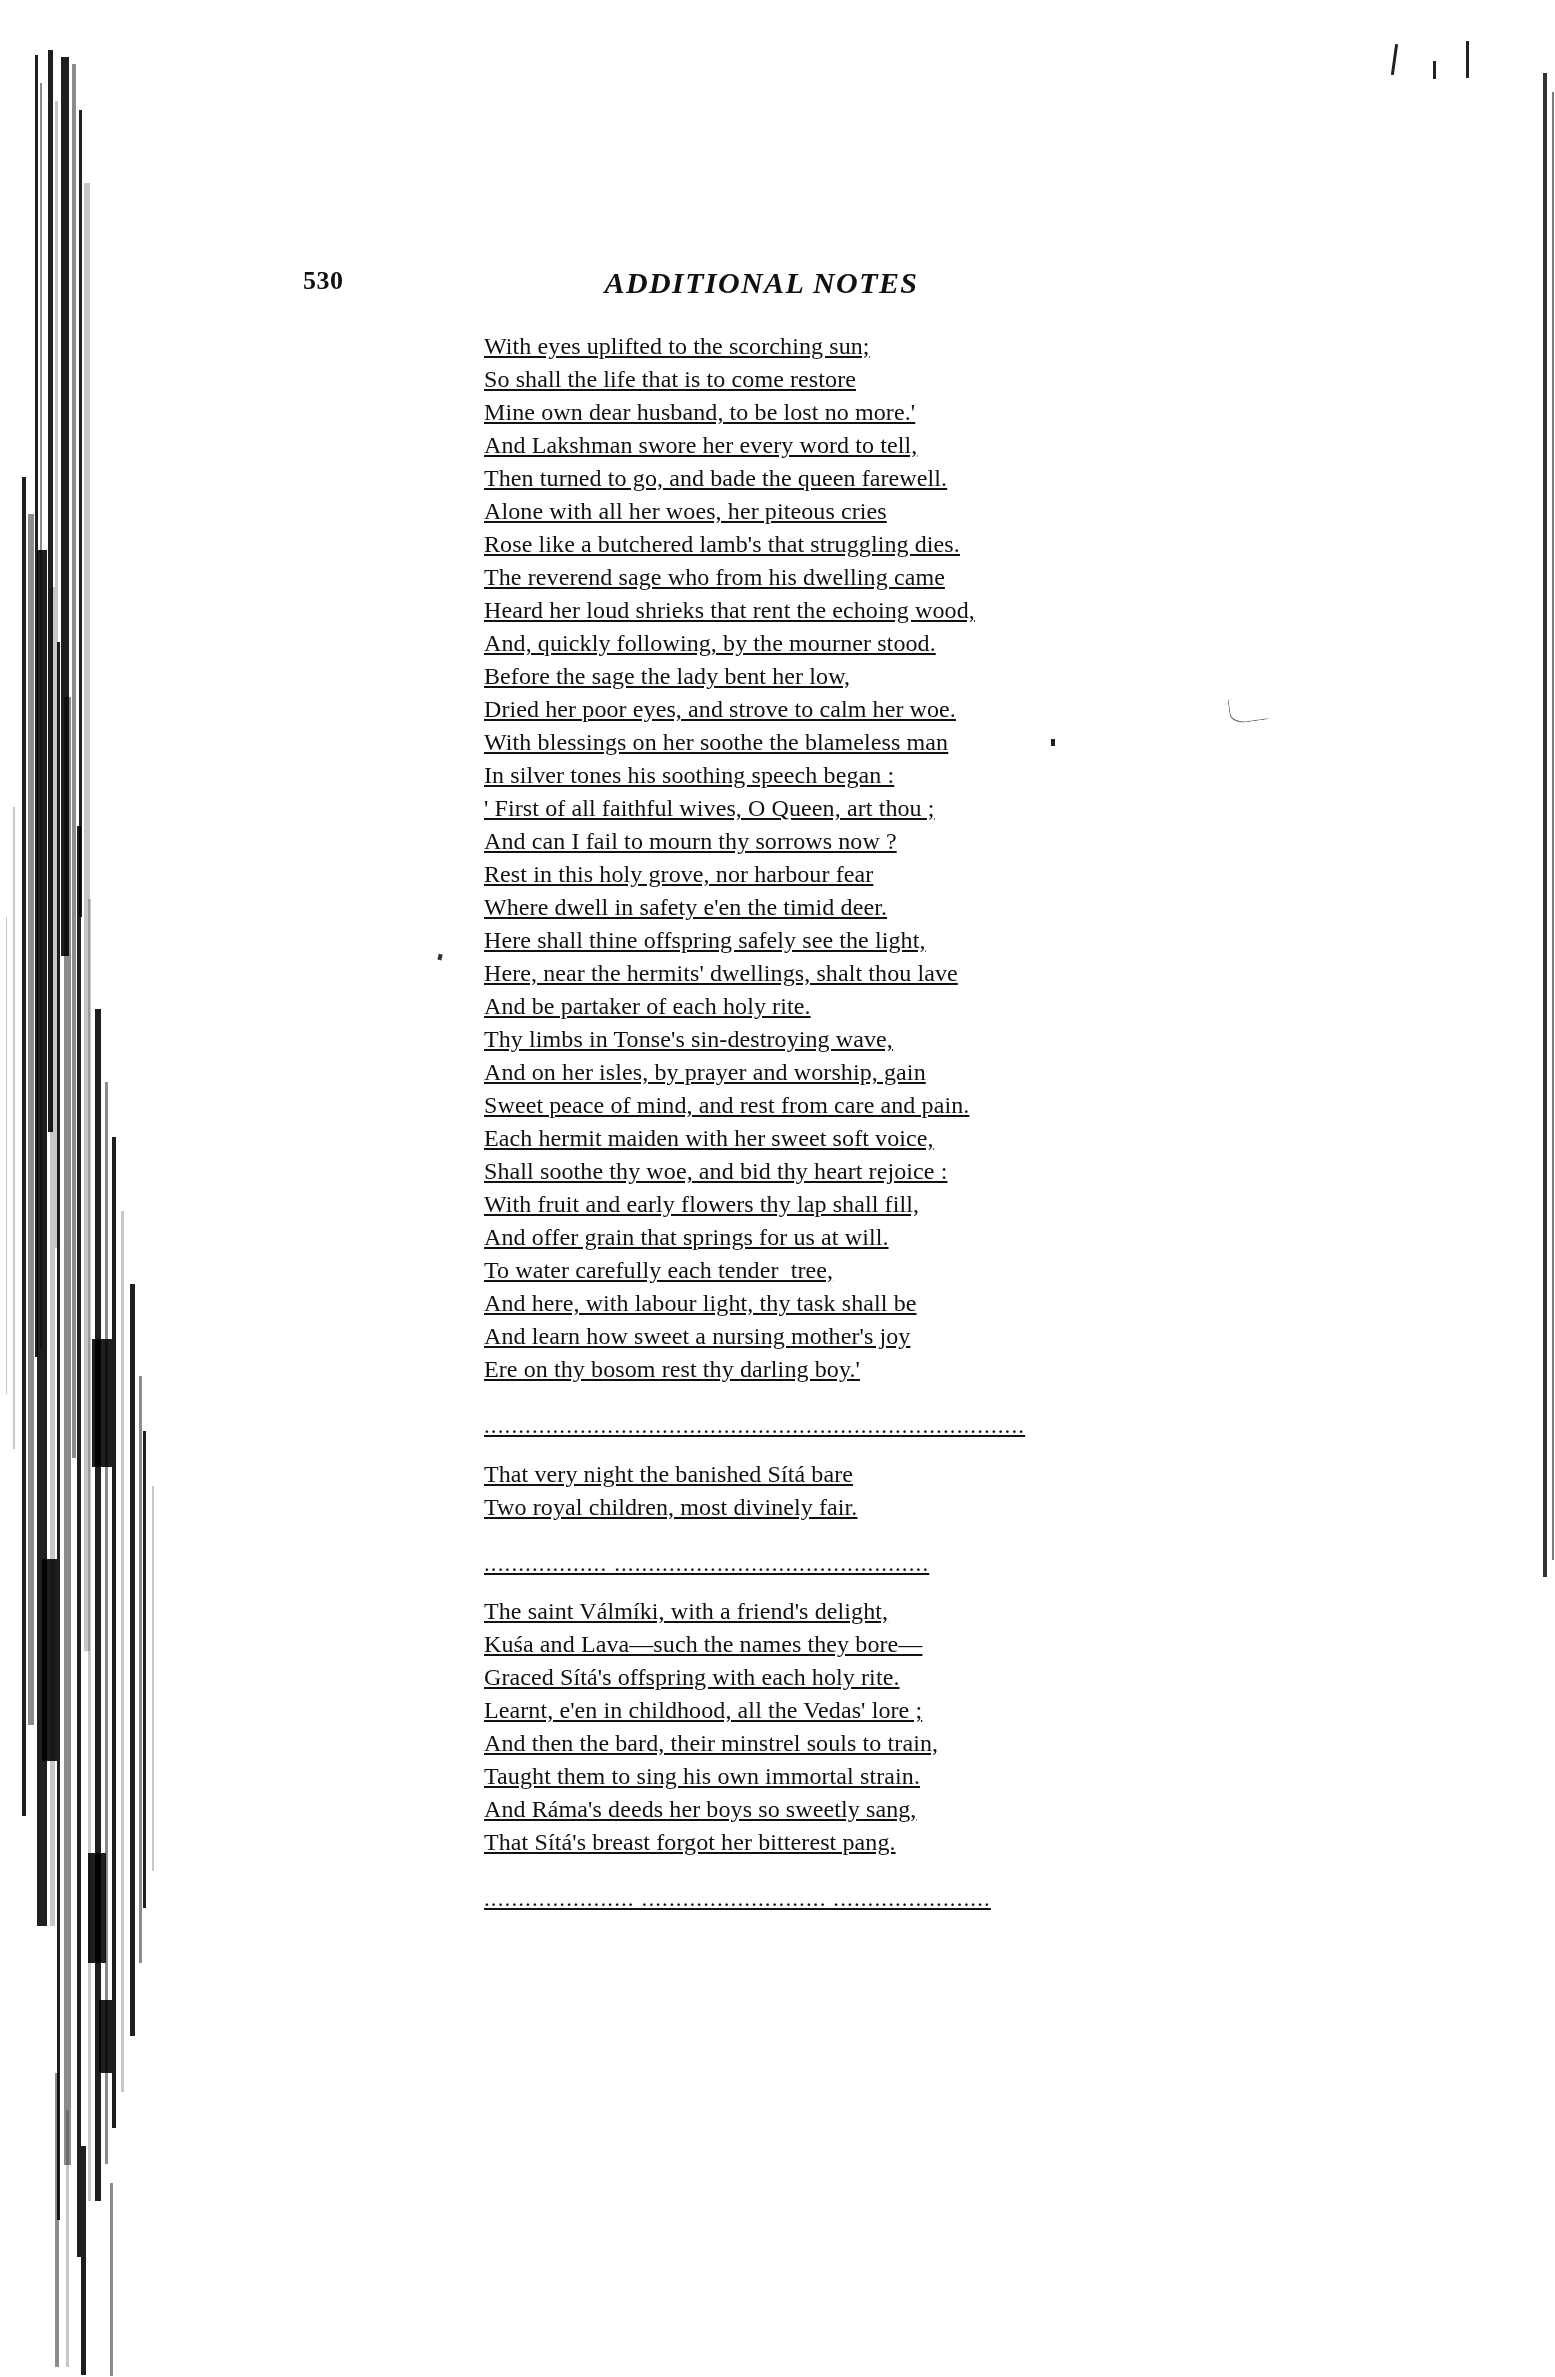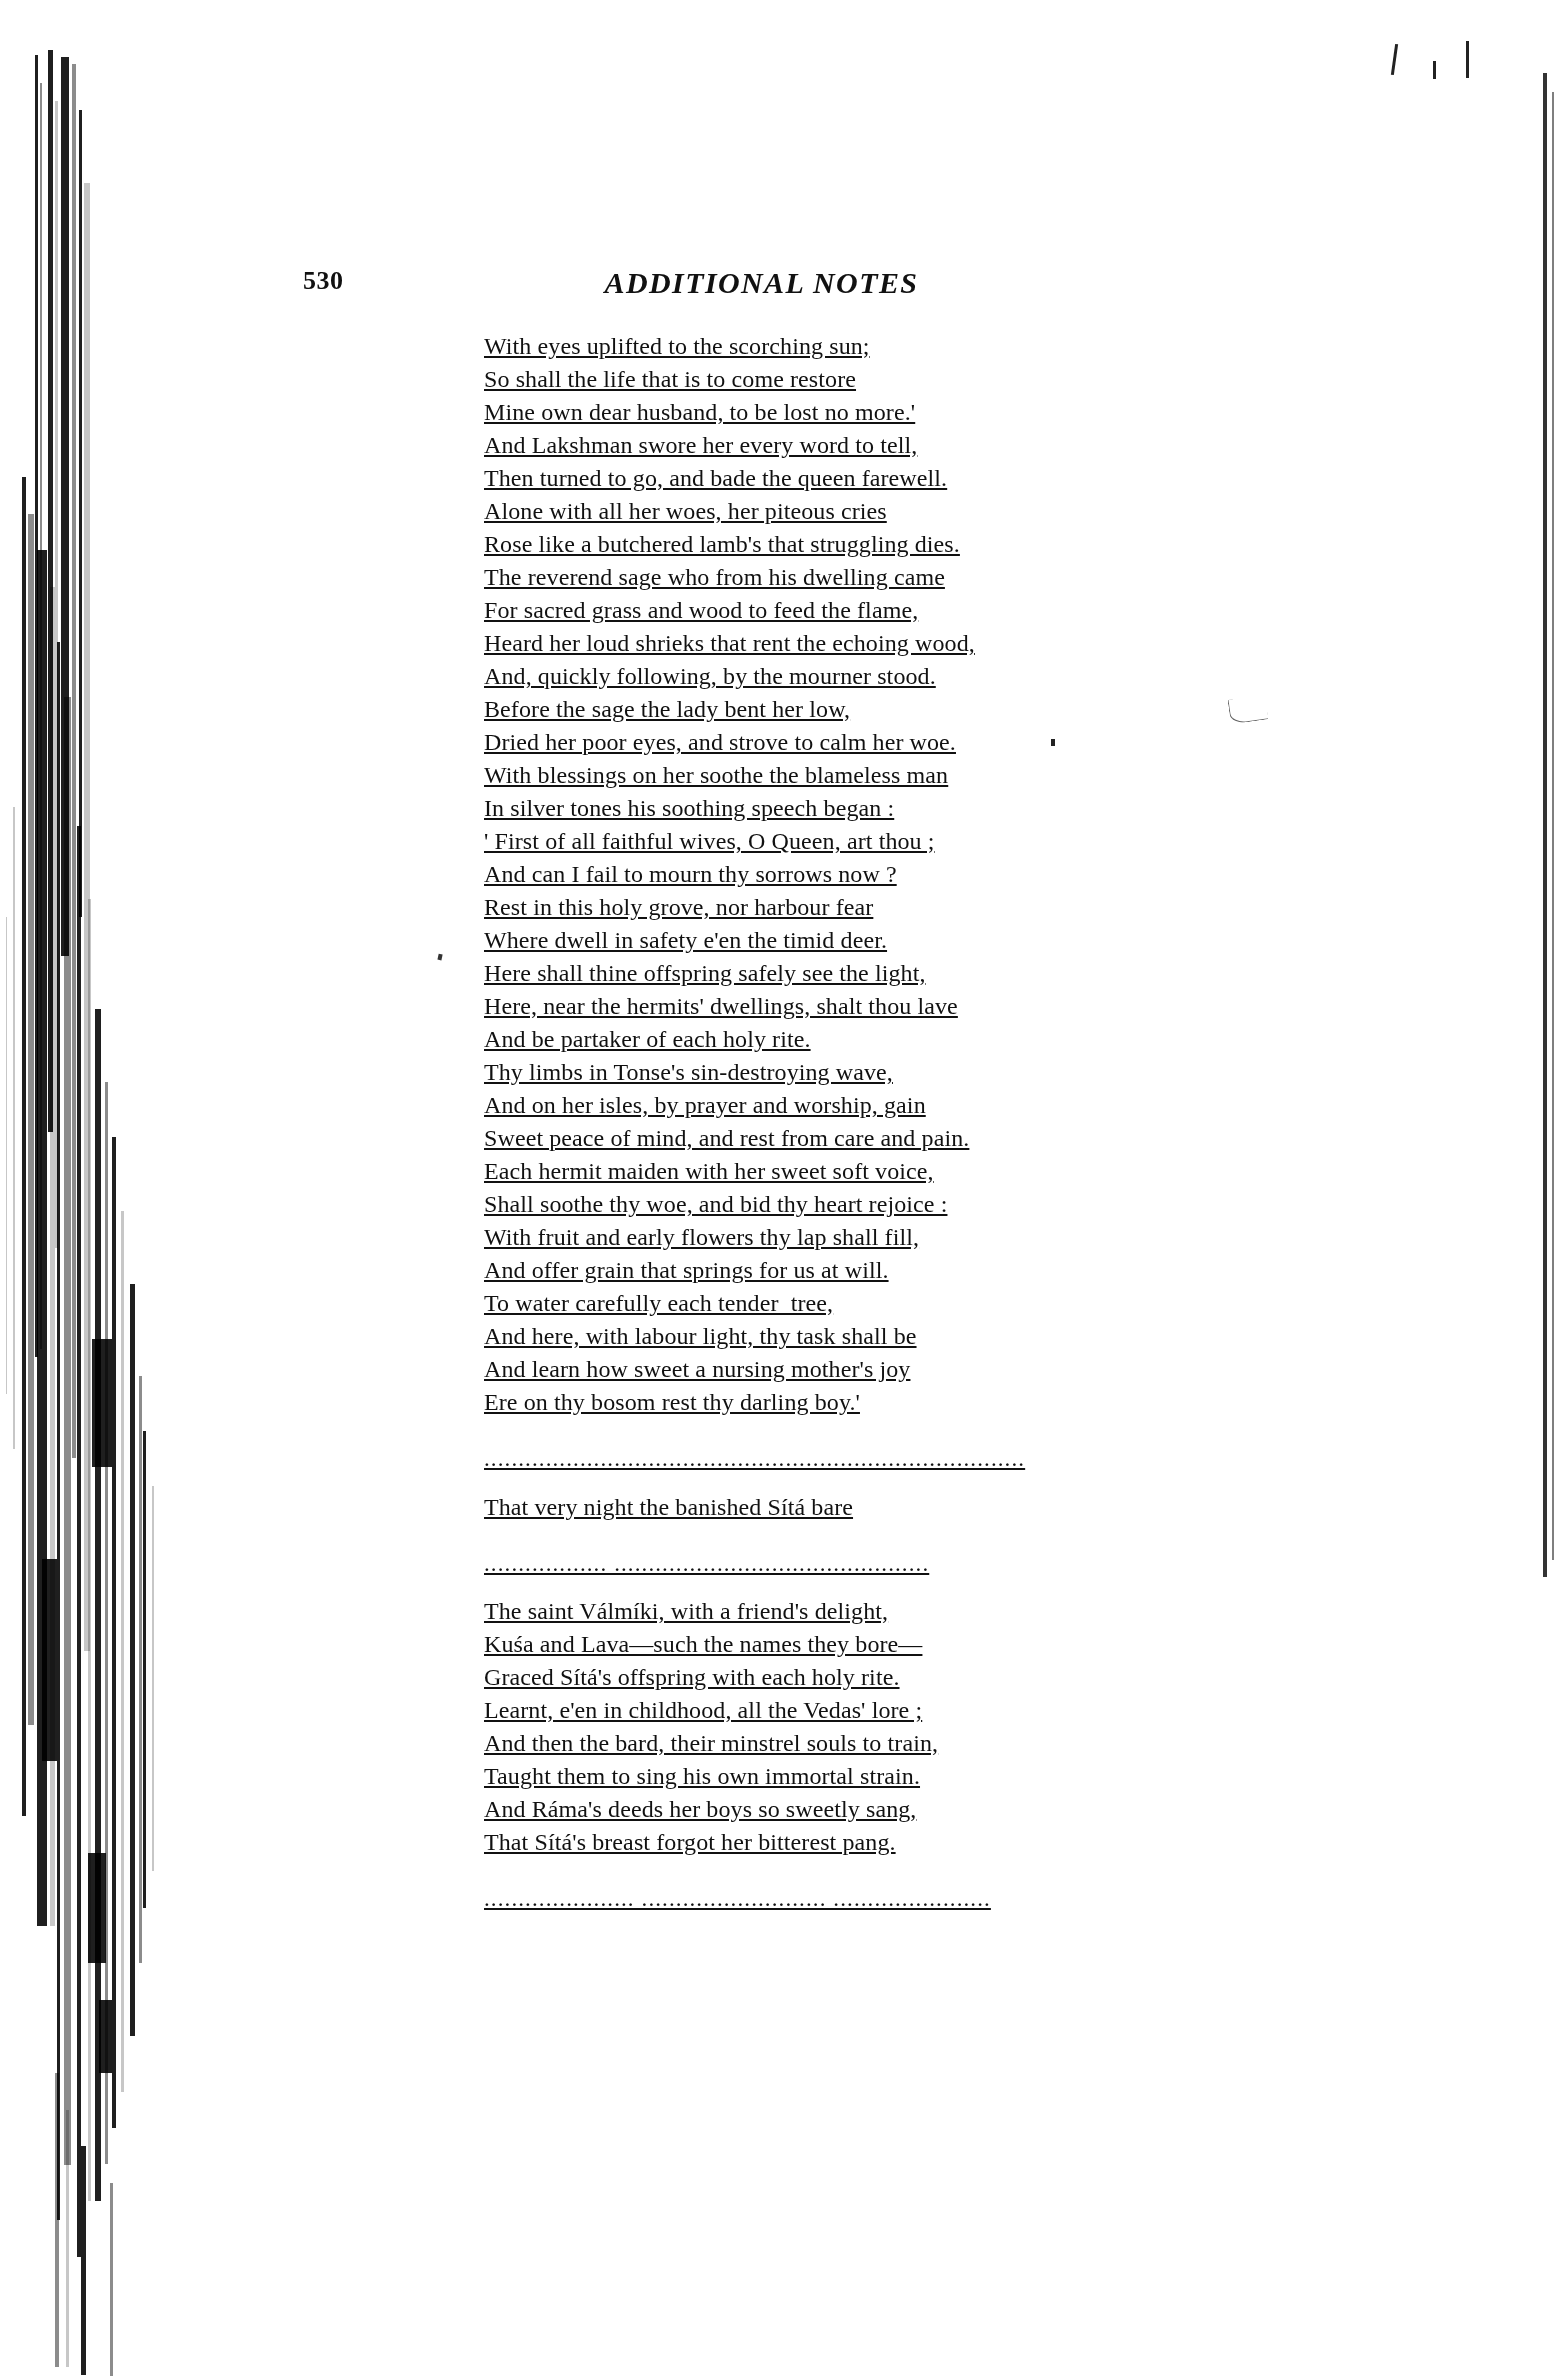--- a/index.html
+++ b/index.html
@@ -215,21 +215,20 @@
 
     <div class="stanza">
       <div class="verse-line">With eyes uplifted to the scorching sun;</div>
       <div class="verse-line">So shall the life that is to come restore</div>
       <div class="verse-line">Mine own dear husband, to be lost no more.'</div>
       <div class="verse-line">And Lakshman swore her every word to tell,</div>
       <div class="verse-line">Then turned to go, and bade the queen farewell.</div>
       <div class="verse-line">Alone with all her woes, her piteous cries</div>
       <div class="verse-line">Rose like a butchered lamb's that struggling dies.</div>
       <div class="verse-line">The reverend sage who from his dwelling came</div>
-      <div class="verse-line">For sacred grass and wood to feed the flame,</div>
       <div class="verse-line">Heard her loud shrieks that rent the echoing wood,</div>
       <div class="verse-line">And, quickly following, by the mourner stood.</div>
       <div class="verse-line">Before the sage the lady bent her low,</div>
       <div class="verse-line">Dried her poor eyes, and strove to calm her woe.</div>
       <div class="verse-line">With blessings on her soothe the blameless man</div>
       <div class="verse-line">In silver tones his soothing speech began :</div>
       <div class="verse-line">' First of all faithful wives, O Queen, art thou ;</div>
       <div class="verse-line">And can I fail to mourn thy sorrows now ?</div>
       <div class="verse-line">Rest in this holy grove, nor harbour fear</div>
       <div class="verse-line">Where dwell in safety e'en the timid deer.</div>
@@ -246,20 +245,21 @@
       <div class="verse-line">To water carefully each tender  tree,</div>
       <div class="verse-line">And here, with labour light, thy task shall be</div>
       <div class="verse-line">And learn how sweet a nursing mother's joy</div>
       <div class="verse-line">Ere on thy bosom rest thy darling boy.'</div>
     </div>
 
     <div class="dot-rule">...............................................................................</div>
 
     <div class="stanza">
       <div class="verse-line">That very night the banished Sítá bare</div>
+      <div class="verse-line">Two royal children, most divinely fair.</div>
     </div>
 
     <div class="dot-rule">..................  ..............................................</div>
 
     <div class="stanza">
       <div class="verse-line">The saint Válmíki, with a friend's delight,</div>
       <div class="verse-line">Kuśa and Lava—such the names they bore—</div>
       <div class="verse-line">Graced Sítá's offspring with each holy rite.</div>
       <div class="verse-line">Learnt, e'en in childhood, all the Vedas' lore ;</div>
       <div class="verse-line">And then the bard, their minstrel souls to train,</div>

